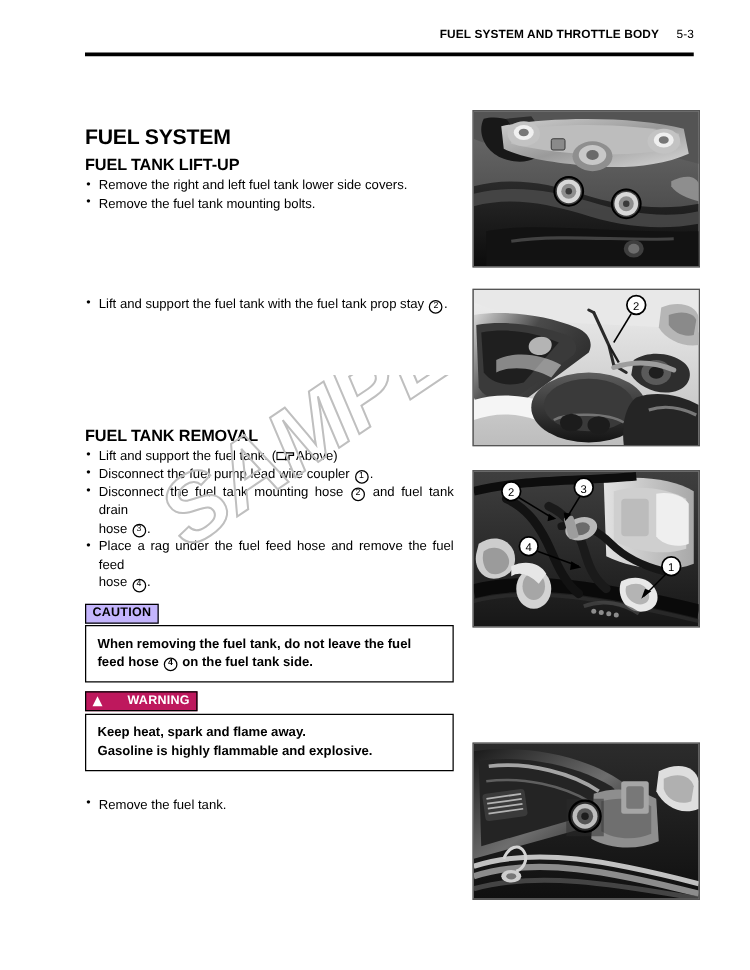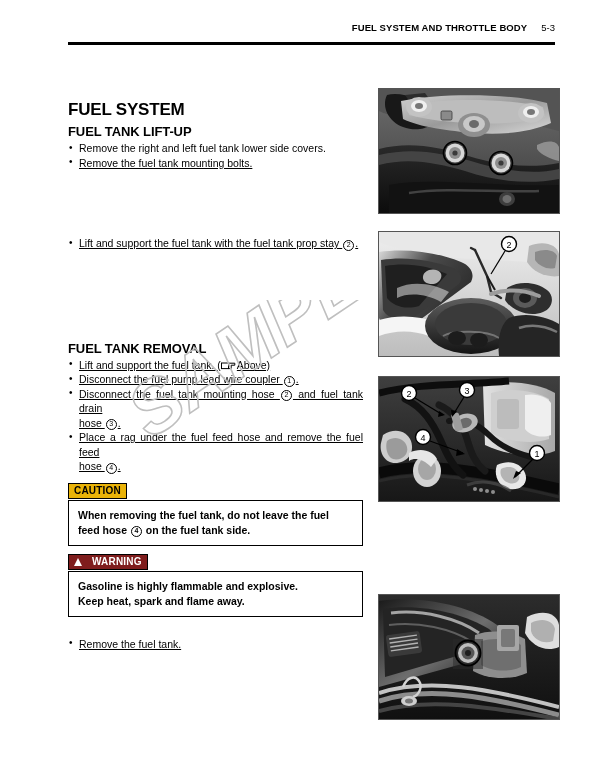--- a/index.html
+++ b/index.html
@@ -89,21 +89,21 @@
     margin-bottom: 0px;
     text-align: justify;
   }
   ul.bullets > li::before {
     content: "\2022";
     position: absolute;
     left: 1px;
     top: -0.5px;
     font-size: 10px;
   }
-  li.nojust { text-align: left; text-decoration: underline; }
+  li.nojust { text-align: left; }
   .cont-line {
     font-size: 10.5px;
     line-height: 14.5px;
     padding-left: 11px;
     text-align: left;
   }
 
   
   .ref-icon {
     display: inline-block;
@@ -133,30 +133,30 @@
   .notice-label {
     display: inline-block;
     font-size: 10px;
     font-weight: bold;
     letter-spacing: 0.2px;
     padding: 1px 5px 1px 5px;
     line-height: 12px;
   }
   .notice-label.caution {
     border: 1.5px solid #000;
-    background: #eab308;
+    background: #c4b5fd;
     color: #000000;
   }
   .notice-label.warning {
-    background: #7f1d1d;
+    background: #be185d;
     color: #ffffff;
     border: 1.5px solid #000;
     display: inline-flex;
     align-items: center;
-    gap: 10px;
+    gap: 20px;
   }
   .warn-tri {
     display: inline-block;
     width: 0; height: 0;
     border-left: 4.5px solid transparent;
     border-right: 4.5px solid transparent;
     border-bottom: 8px solid #ffffff;
     position: relative;
   }
   .notice-body {
@@ -276,22 +276,22 @@
         <p><span>feed hose </span><span class="circ">4</span><span> on the fuel tank side.</span></p>
       </div>
     </div>
 
     <div class="notice">
       <div class="notice-label warning">
         <span class="warn-tri"></span>
         <span>WARNING</span>
       </div>
       <div class="notice-body">
+        <p>Keep heat, spark and flame away.</p>
         <p>Gasoline is highly flammable and explosive.</p>
-        <p>Keep heat, spark and flame away.</p>
       </div>
     </div>
 
     <div class="spacer-md"></div>
 
     <ul class="bullets">
       <li class="nojust">
         <span>Remove the fuel tank.</span>
       </li>
     </ul>

